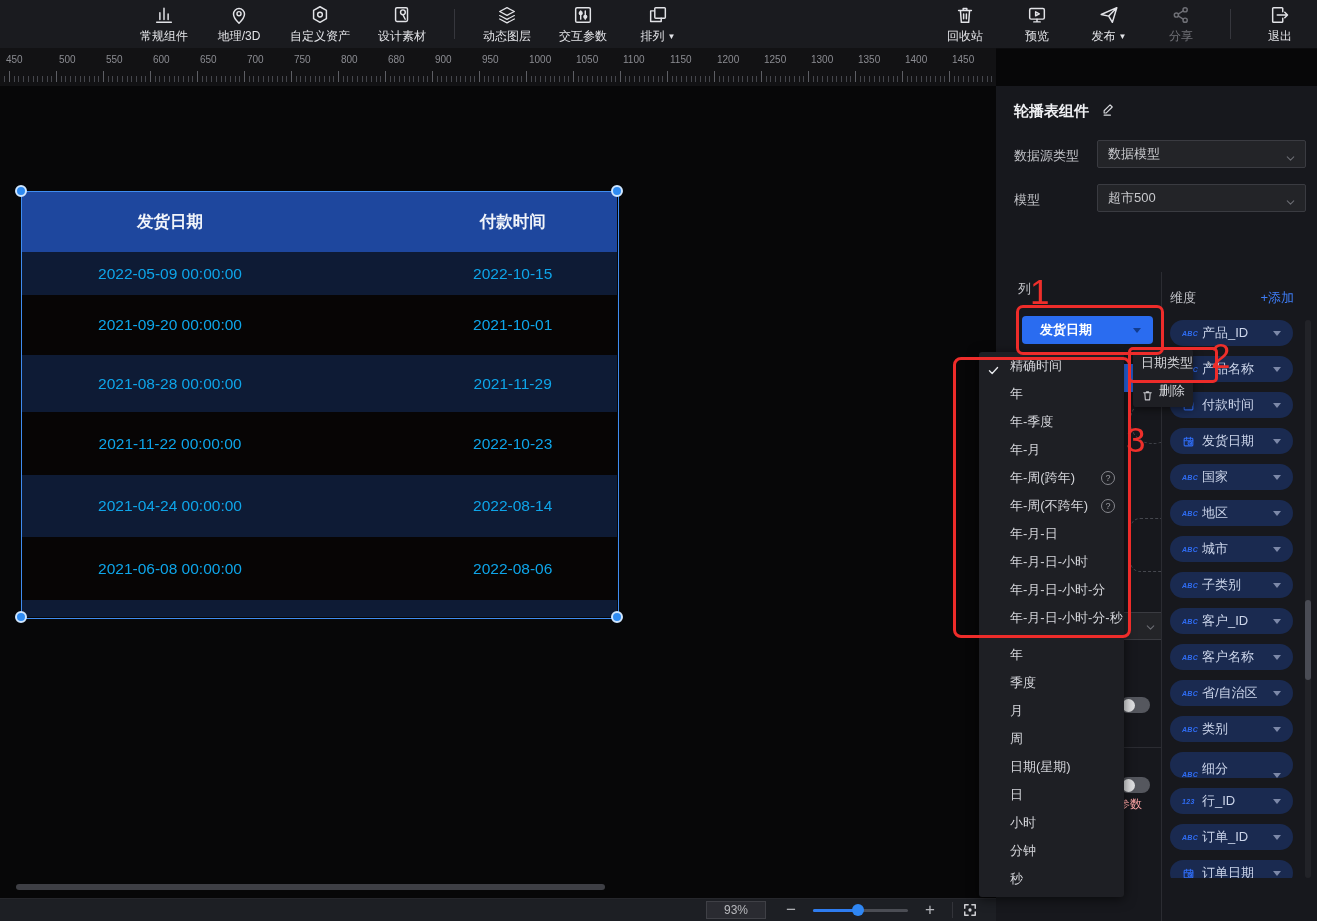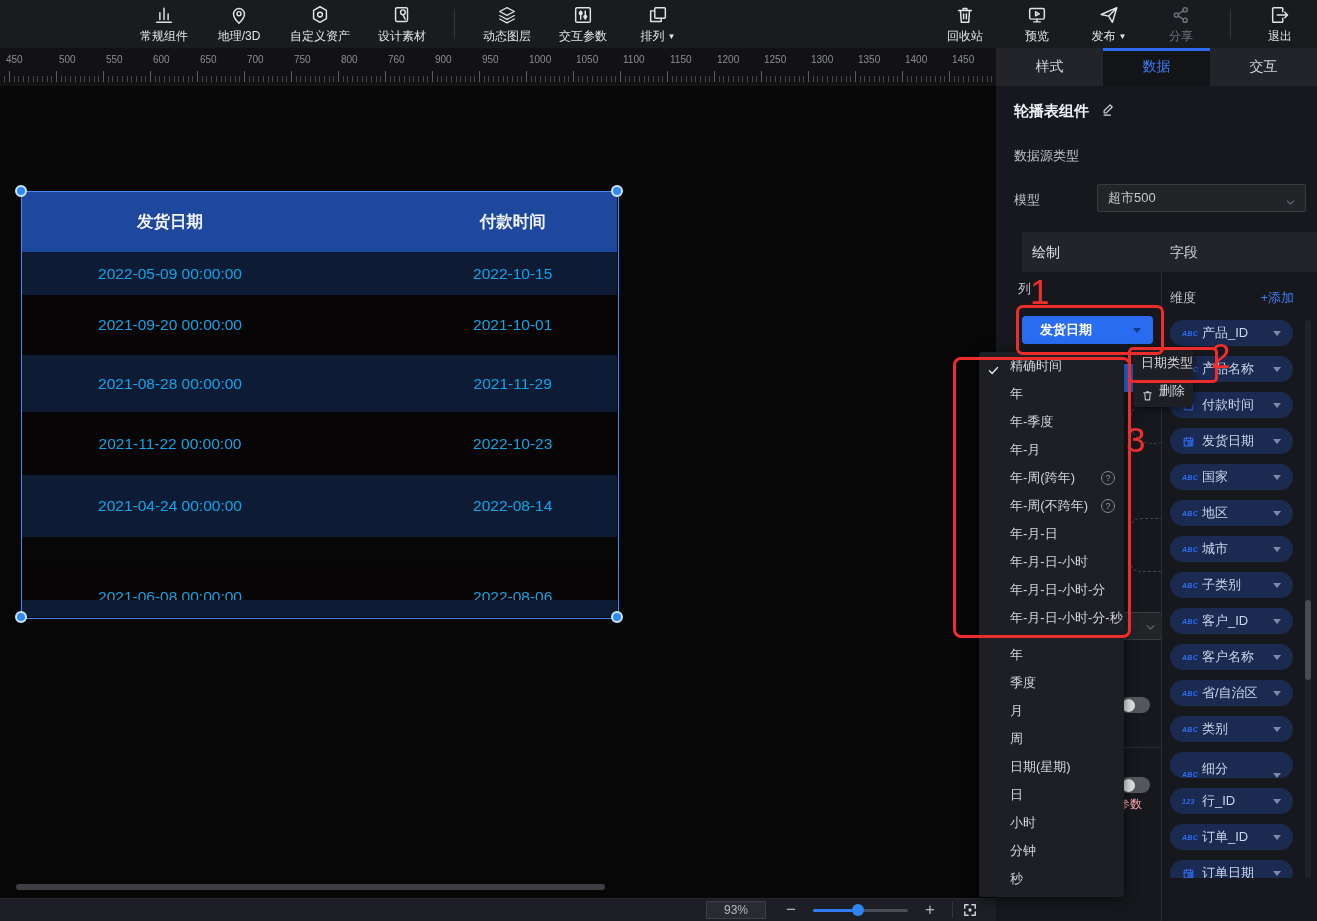--- a/index.html
+++ b/index.html
@@ -430,39 +430,34 @@
       <div class="r-tick" style="left: 986.6px; height: 6px;"></div>
       <div class="r-tick" style="left: 991.3px; height: 6px;"></div>
       <div class="r-label" style="left: 6px;">450</div>
       <div class="r-label" style="left: 59px;">500</div>
       <div class="r-label" style="left: 106px;">550</div>
       <div class="r-label" style="left: 153px;">600</div>
       <div class="r-label" style="left: 200px;">650</div>
       <div class="r-label" style="left: 247px;">700</div>
       <div class="r-label" style="left: 294px;">750</div>
       <div class="r-label" style="left: 341px;">800</div>
-      <div class="r-label" style="left: 388px;">760</div>
+      <div class="r-label" style="left: 388px;">680</div>
       <div class="r-label" style="left: 435px;">900</div>
       <div class="r-label" style="left: 482px;">950</div>
       <div class="r-label" style="left: 529px;">1000</div>
       <div class="r-label" style="left: 576px;">1050</div>
       <div class="r-label" style="left: 623px;">1100</div>
       <div class="r-label" style="left: 670px;">1150</div>
       <div class="r-label" style="left: 717px;">1200</div>
       <div class="r-label" style="left: 764px;">1250</div>
       <div class="r-label" style="left: 811px;">1300</div>
       <div class="r-label" style="left: 858px;">1350</div>
       <div class="r-label" style="left: 905px;">1400</div>
       <div class="r-label" style="left: 952px;">1450</div>
     </div>
-  <div id="side-tabs">
-      <div class="s-tab">样式</div>
-      <div class="s-tab active">数据</div>
-      <div class="s-tab">交互</div>
-    </div>
 
   <div id="canvas">
     <div id="table-comp">
       <div id="tbl-header">
           <span class="th" style="left: 25%;">发货日期</span>
           <span class="th" style="left: 82.5%;">付款时间</span>
         </div>
       <div id="tbl-rows">
           <div class="trow" style="top: 61px; height: 43px; background: rgb(14, 27, 53);">
             <span class="td" style="left: 25%;">2022-05-09 00:00:00</span>
@@ -477,21 +472,21 @@
             <span class="td" style="left: 82.5%;">2021-11-29</span>
           </div>
           <div class="trow" style="top: 221px; height: 63px; background: rgb(7, 5, 5);">
             <span class="td" style="left: 25%;">2021-11-22 00:00:00</span>
             <span class="td" style="left: 82.5%;">2022-10-23</span>
           </div>
           <div class="trow" style="top: 284px; height: 62px; background: rgb(14, 27, 53);">
             <span class="td" style="left: 25%;">2021-04-24 00:00:00</span>
             <span class="td" style="left: 82.5%;">2022-08-14</span>
           </div>
-          <div class="trow" style="top: 346px; height: 63px; background: rgb(7, 5, 5); margin-top: 28px;">
+          <div class="trow" style="top: 346px; height: 63px; background: rgb(7, 5, 5);">
             <span class="td" style="left: 25%;">2021-06-08 00:00:00</span>
             <span class="td" style="left: 82.5%;">2022-08-06</span>
           </div>
           <div class="trow" style="top: 409px; height: 17px; background: rgb(14, 27, 53);"></div>
         </div>
     </div>
     <div id="sel-rect"></div>
     <div id="hscrollbar"></div>
   <div class="handle" style="left: 15px; top: 99px;"></div>
       <div class="handle" style="left: 611px; top: 99px;"></div>
@@ -501,30 +496,32 @@
 
   <div id="right-panel">
     <div id="panel-title-row">
       <span id="panel-title">轮播表组件</span>
       <span id="title-edit"><svg width="15" height="15" viewBox="0 0 24 24" fill="none" stroke="#d8d9dd" stroke-width="1.8" stroke-linecap="round" stroke-linejoin="round">
             <path d="M14.5 4.5l3.5 3.5L8.5 17.5H5V14z"></path>
             <path d="M5 21h10"></path>
           </svg></span>
     </div>
     <div class="form-label" style="top:61px">数据源类型</div>
+    <div class="select" style="top:54px">
+      <span>数据模型</span>
+      <span class="sel-chev"><svg width="13" height="13" viewBox="0 0 24 24" fill="none" stroke="#6a6b72" stroke-width="2" stroke-linecap="round" stroke-linejoin="round">
+            <path d="M6 9l6 6 6-6"></path>
+          </svg></span>
+    </div>
     <div class="form-label" style="top:105px">模型</div>
     <div class="select" style="top:98px">
       <span>超市500</span>
       <span class="sel-chev"><svg width="13" height="13" viewBox="0 0 24 24" fill="none" stroke="#6a6b72" stroke-width="2" stroke-linecap="round" stroke-linejoin="round">
             <path d="M6 9l6 6 6-6"></path>
           </svg></span>
-    </div>
-    <div id="subtab-bar">
-      <span id="subtab-draw">绘制</span>
-      <span id="subtab-fields">字段</span>
     </div>
 
     <div id="panel-left">
       <div id="col-label">列</div>
       <div class="blue-pill" style="top:44px">
         <span class="bp-lb">发货日期</span>
         <span class="bp-caret"></span>
       </div>
       <div class="blue-pill" style="top:92px"></div>
       <div class="dashed-frag" style="left:134px;top:126px;width:44px;height:44px;border-radius:22px"></div>

